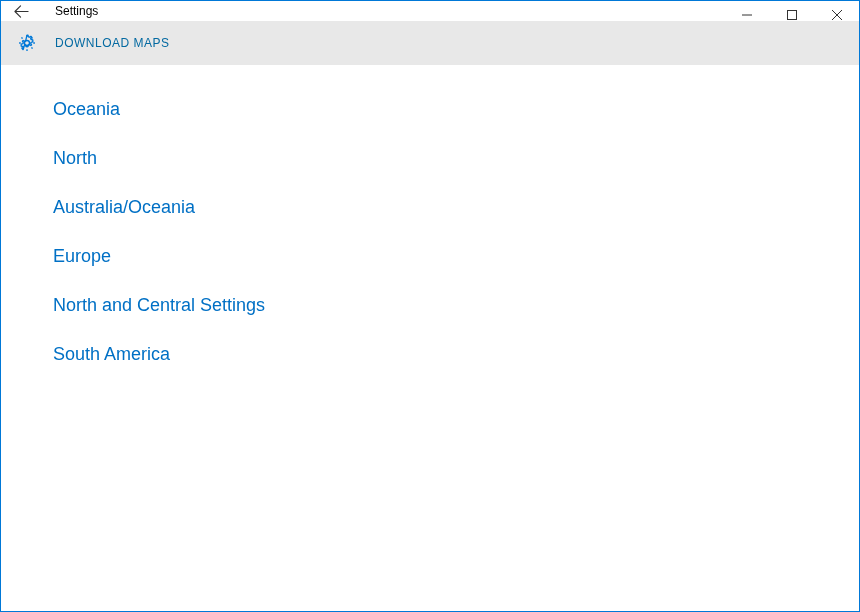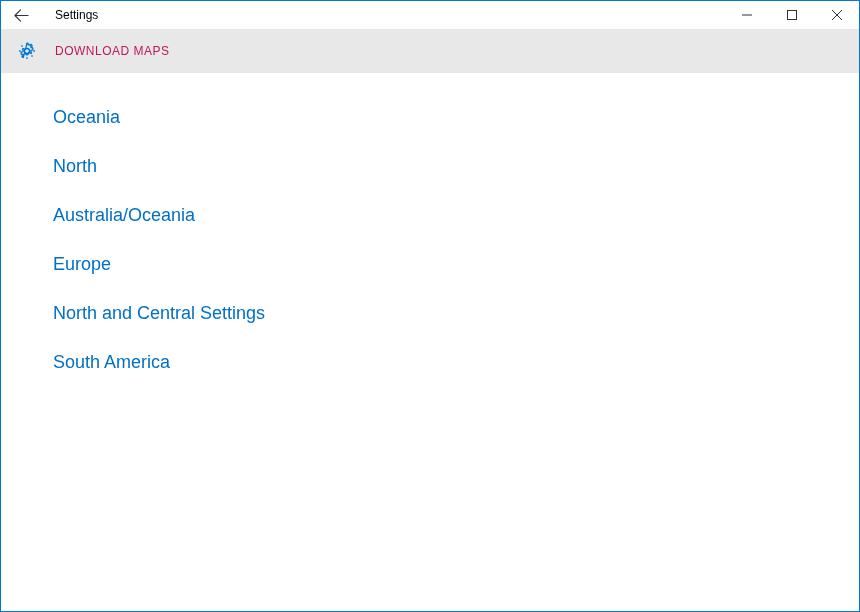--- a/index.html
+++ b/index.html
@@ -9,21 +9,21 @@
     }
     body {
       width: 860px;
       height: 612px;
       font-family: "Segoe UI", Tahoma, sans-serif;
       background: #ffffff;
       border: 1px solid #0078d7;
       overflow: hidden;
     }
     .titlebar {
-      height: 28px;
+      height: 20px;
       background: #ffffff;
       display: flex;
       align-items: center;
       justify-content: space-between;
     }
     .titlebar-left {
       display: flex;
       align-items: center;
       height: 100%;
     }
@@ -76,21 +76,21 @@
       color: #0078d7;
     }
     .gear-wrap svg {
       width: 20px;
       height: 20px;
     }
     .page-title {
       font-size: 12px;
       letter-spacing: 0.5px;
       font-weight: 400;
-      color: #be185d;
+      color: #0369a1;
       padding-left: 16px;
     }
     .content {
       padding-left: 52px;
       padding-top: 20px;
     }
     .region-item {
       font-size: 18px;
       font-weight: 400;
       color: #0070c5;

